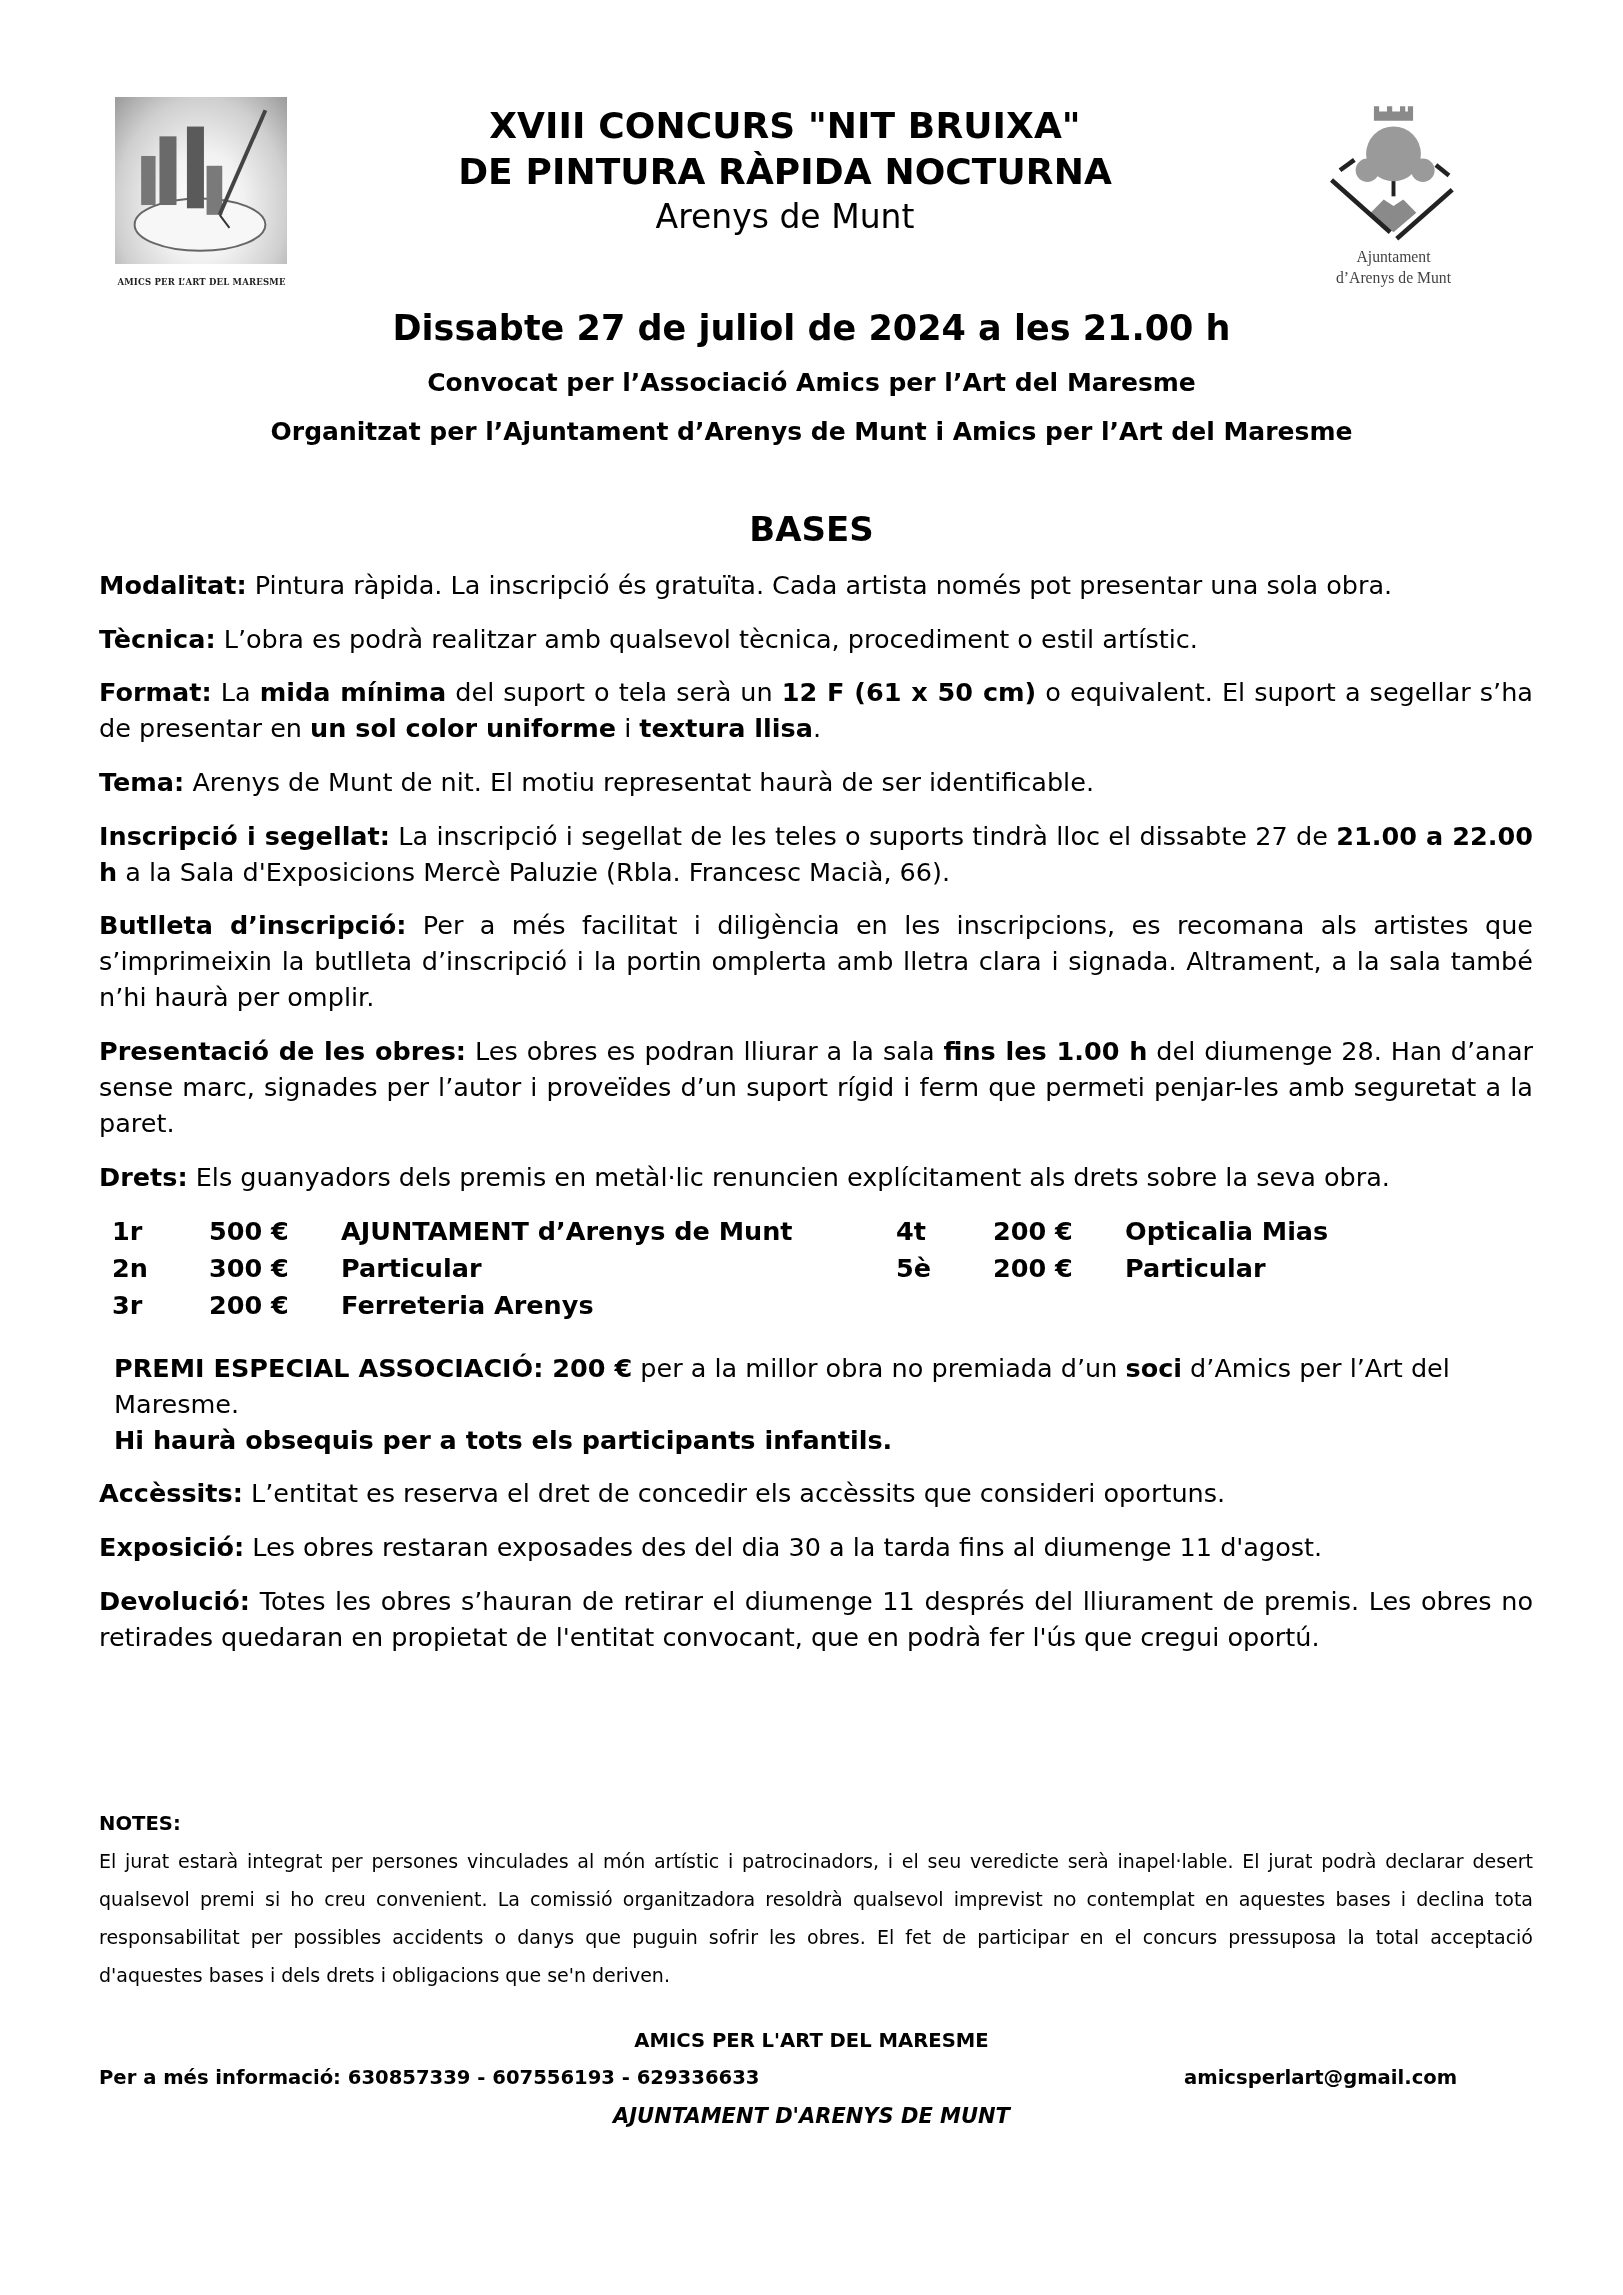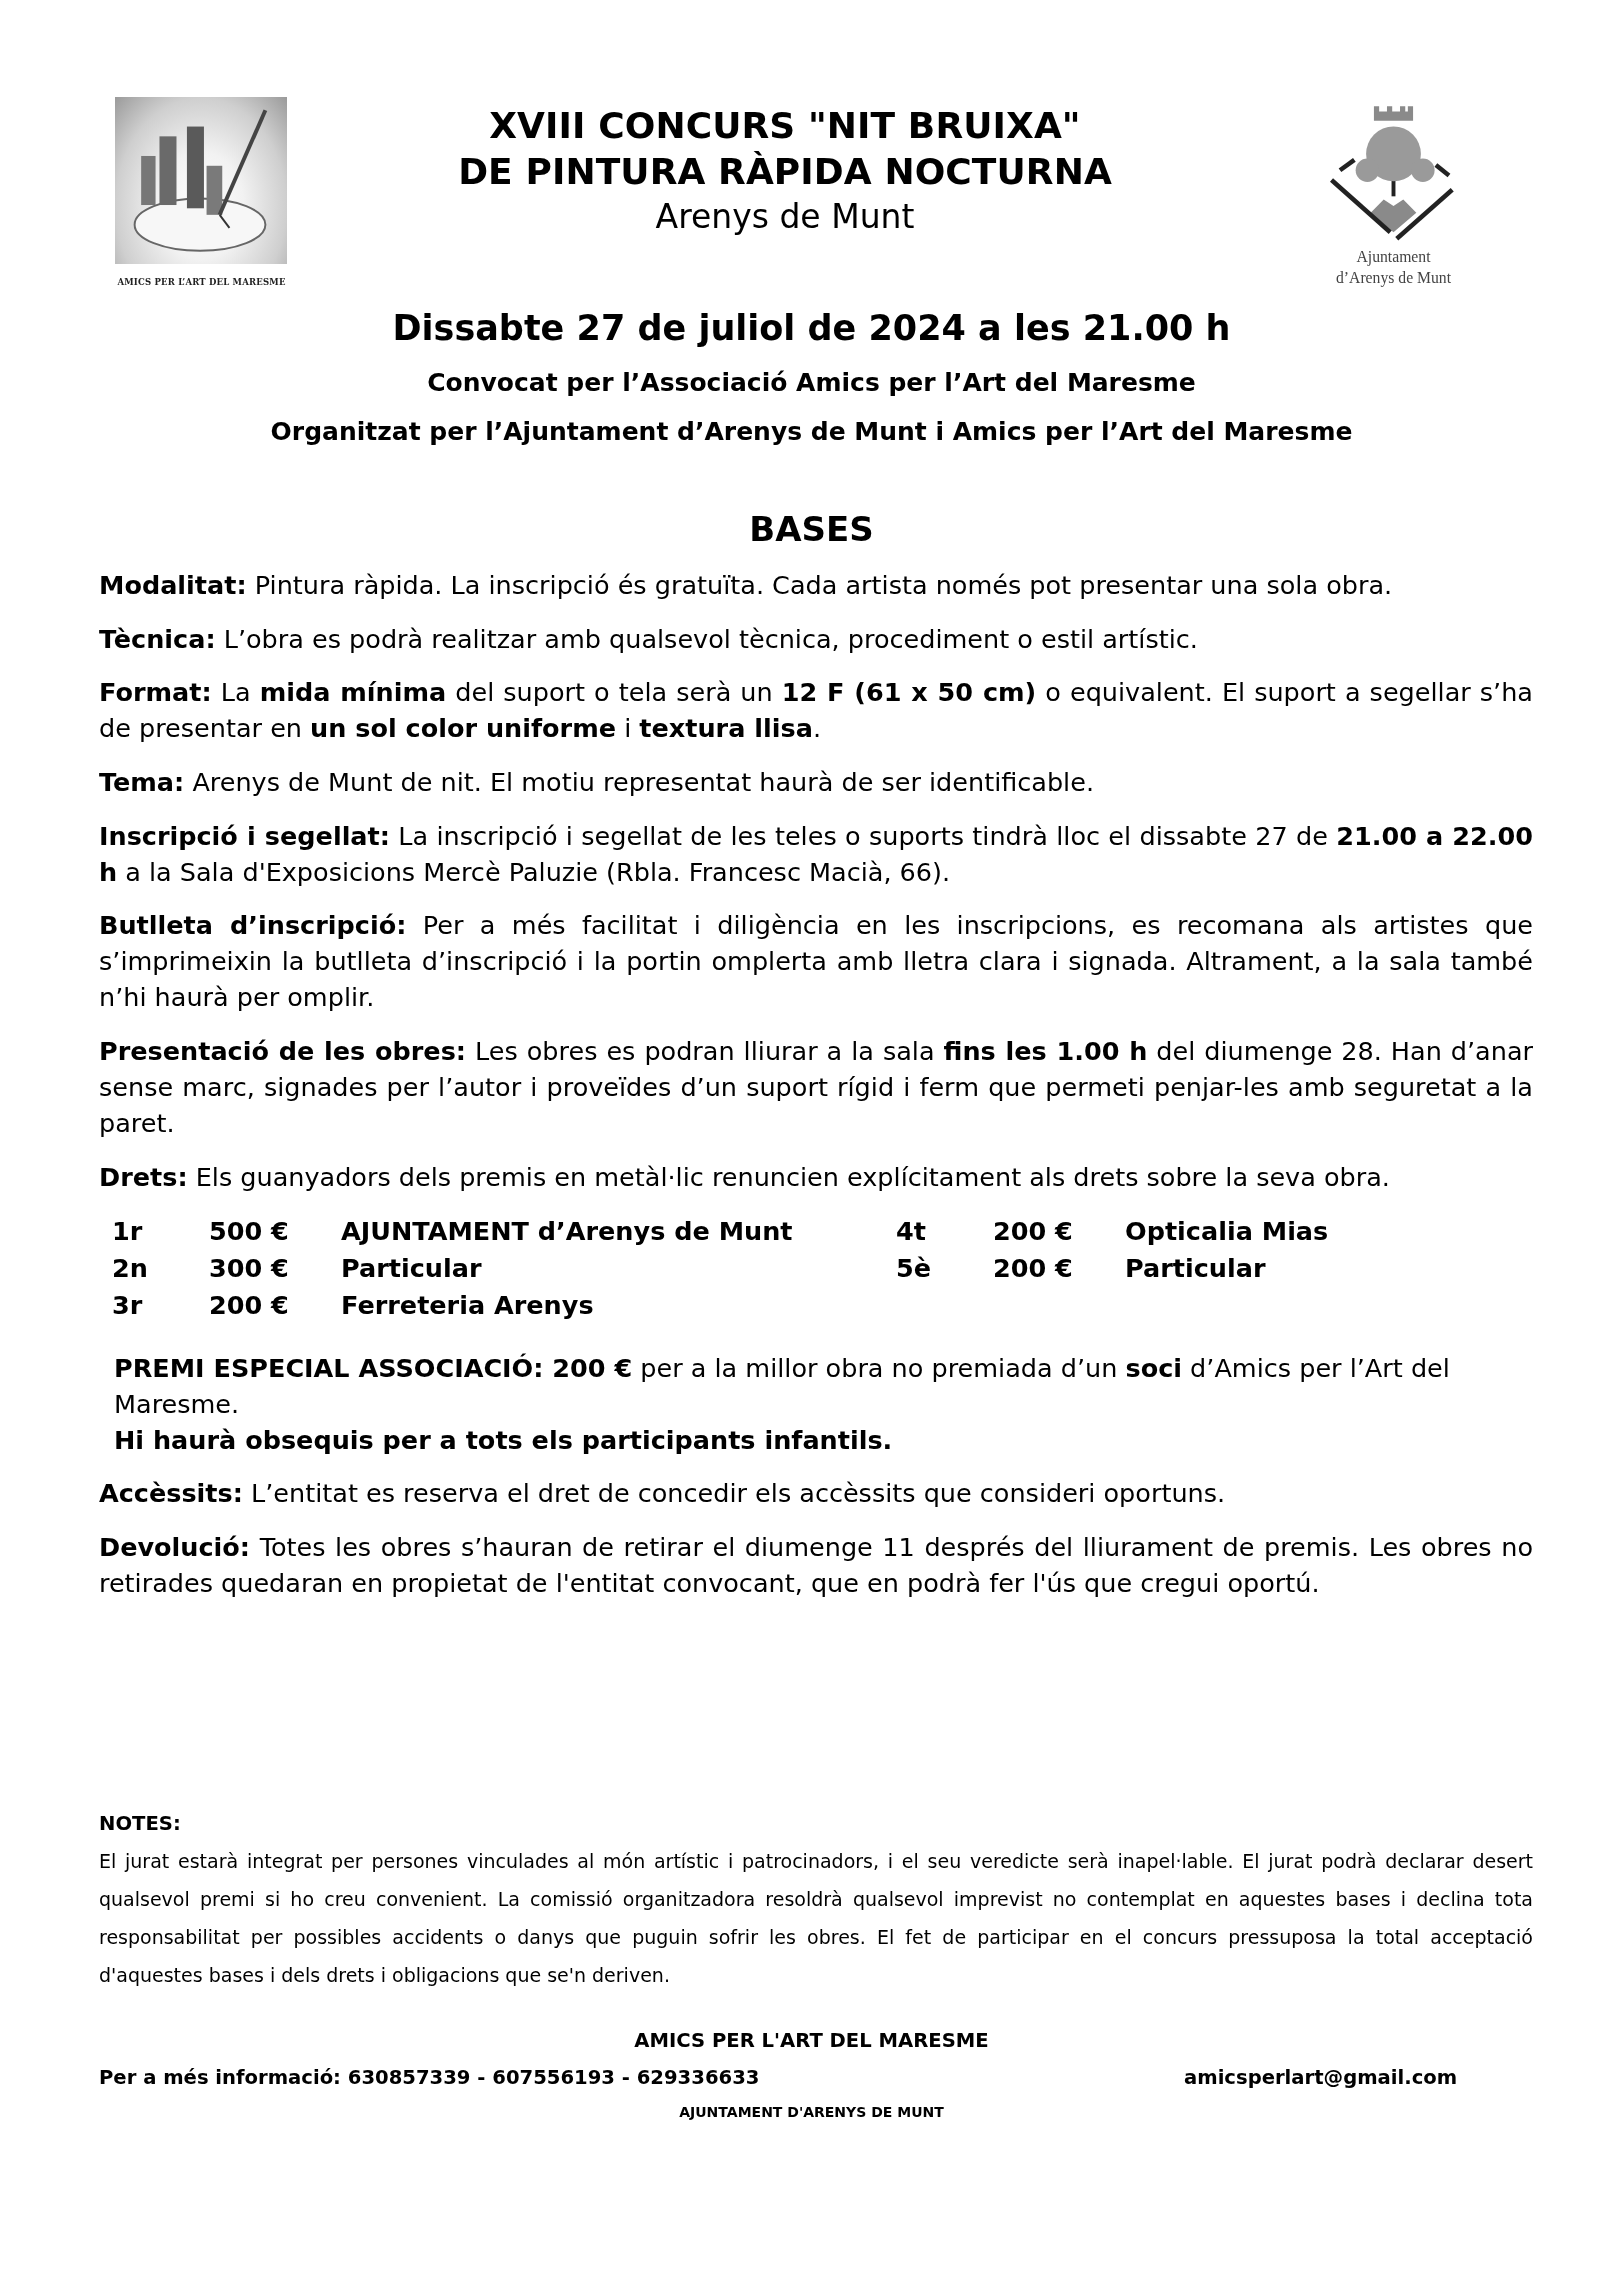--- a/index.html
+++ b/index.html
@@ -45,21 +45,21 @@
 
   .special { margin-left: 15px; }
   .special p { margin: 0; }
 
   .notes { position: absolute; left: 99px; width: 1434px; top: 1811px; font-size: 19px; line-height: 38px; text-align: justify; }
   .notes .nh { font-weight: bold; font-size: 19.6px; line-height: 26px; margin-bottom: 5.2px; }
 
   .footer-1 { position: absolute; left: 0; width: 1623px; top: 2029px; text-align: center; font-weight: bold; font-size: 19.6px; }
   .footer-info { position: absolute; left: 99px; top: 2066px; font-weight: bold; font-size: 19.6px; }
   .footer-email { position: absolute; left: 1184px; top: 2066px; font-weight: bold; font-size: 19.6px; }
-  .footer-2 { position: absolute; left: 0; width: 1623px; top: 2104px; text-align: center; font-weight: bold; font-size: 14px; }
+  .footer-2 { position: absolute; left: 0; width: 1623px; top: 2104px; text-align: center; font-weight: bold; font-size: 21px; font-style: italic; }
 </style>
 </head>
 <body>
 
 <div class="page">
 
   <div class="logo-left">
     <div class="art">
       <svg width="172" height="167" viewBox="0 0 263 255">
         <ellipse cx="130" cy="195" rx="100" ry="40" fill="#f7f7f7" stroke="#666" stroke-width="3"></ellipse>
@@ -146,20 +146,21 @@
     </div>
 
     <div class="special">
       <p style="text-align:left"><b>PREMI ESPECIAL ASSOCIACIÓ: 200 €</b><span> per a la millor obra no premiada d’un </span><b>soci</b><span> d’Amics per l’Art del Maresme.</span></p>
       <p style="margin-bottom:17.7px"><b>Hi haurà obsequis per a tots els participants infantils.</b></p>
     </div>
 
     <p><b>Accèssits:</b><span> L’entitat es reserva el dret de concedir els accèssits que consideri oportuns.</span></p>
 
 
+    <p><b>Exposició:</b><span> Les obres restaran exposades des del dia 30 a la tarda fins al diumenge 11 d'agost.</span></p>
 
     <p><b>Devolució:</b><span> Totes les obres s’hauran de retirar el diumenge 11 després del lliurament de premis. Les obres no retirades quedaran en propietat de l'entitat convocant, que en podrà fer l'ús que cregui oportú.</span></p>
   </div>
 
   <div class="notes">
     <div class="nh">NOTES:</div>
     <div>El jurat estarà integrat per persones vinculades al món artístic i patrocinadors, i el seu veredicte serà inapel·lable. El jurat podrà declarar desert qualsevol premi si ho creu convenient. La comissió organitzadora resoldrà qualsevol imprevist no contemplat en aquestes bases i declina tota responsabilitat per possibles accidents o danys que puguin sofrir les obres. El fet de participar en el concurs pressuposa la total acceptació d'aquestes bases i dels drets i obligacions que se'n deriven.</div>
   </div>
 
   <div class="footer-1">AMICS PER L'ART DEL MARESME</div>

